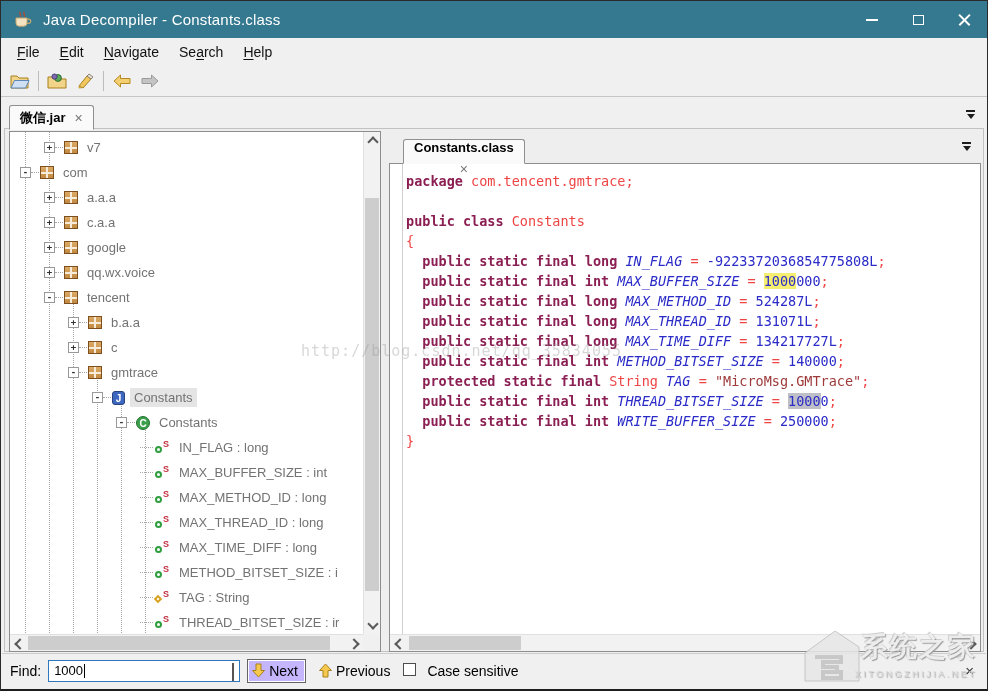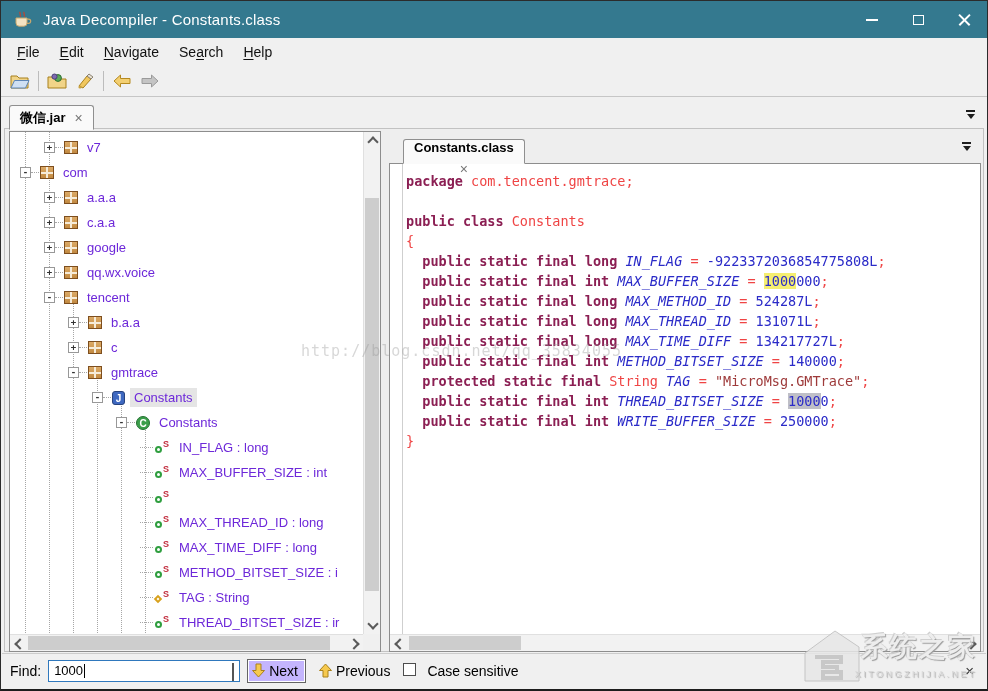--- a/index.html
+++ b/index.html
@@ -61,21 +61,21 @@
   .pkg::before{content:'';position:absolute;left:5px;top:0;bottom:0;width:2px;background:#f6ecd9;}
   .pkg::after{content:'';position:absolute;top:5px;left:0;right:0;height:2px;background:#f6ecd9;}
   .jfile{display:block;width:13px;height:14px;background:#3e68c0;border:1px solid #27437e;border-radius:3px;
     color:#fff;font:bold 10px/13px "Liberation Sans",sans-serif;text-align:center;box-sizing:border-box;}
   .jclass{display:block;width:14px;height:14px;background:#3b9e4a;border:1px solid #257233;border-radius:50%;
     color:#fff;font:bold 10px/13px "Liberation Sans",sans-serif;text-align:center;box-sizing:border-box;}
   .fld{display:block;position:relative;width:16px;height:15px;}
   .fdot{position:absolute;left:1px;bottom:2px;width:7px;height:7px;border:2px solid #2f9e3f;border-radius:50%;background:#fff;box-sizing:border-box;}
   .fdia{position:absolute;left:1px;bottom:3px;width:6px;height:6px;border:2px solid #d8a11c;background:#fff;transform:rotate(45deg);box-sizing:border-box;}
   .fsup{position:absolute;right:1px;top:-1px;color:#c22f3f;font:bold 9px "Liberation Sans",sans-serif;}
-  .tlabel{font-size:13px;color:#6d28d9;padding:2px 4px;}
+  .tlabel{font-size:13px;color:#737373;padding:2px 4px;}
   .trow.sel .tlabel{background:#e5e5e5;}
 
   
   .vsb{position:absolute;right:0;top:0;bottom:17px;width:17px;background:#f2f2f2;border-left:1px solid #e0e0e0;box-sizing:border-box;}
   .hsb{position:absolute;left:0;bottom:0;height:17px;background:#f2f2f2;border-top:1px solid #e0e0e0;box-sizing:border-box;}
   .sbcorner{position:absolute;right:0;bottom:0;width:17px;height:17px;background:#f0f0f0;}
   .sbbtn{position:absolute;width:17px;height:17px;display:flex;align-items:center;justify-content:center;}
   .chev{width:6px;height:6px;border-left:2px solid #5a5a5a;border-bottom:2px solid #5a5a5a;}
   .chev.left{transform:rotate(45deg);margin-left:2px;}
   .chev.right{transform:rotate(-135deg);margin-right:2px;}
@@ -304,20 +304,21 @@
             <span class="fsup">S</span>
           </span>
           <span class="tlabel">MAX_BUFFER_SIZE : int</span>
         </div>
         <div class="trow" style="padding-left: 130px;">
           <span class="stub long"></span>
           <span class="ticon fld">
             <span class="fdot"></span>
             <span class="fsup">S</span>
           </span>
+          <span class="tlabel">MAX_METHOD_ID : long</span>
         </div>
         <div class="trow" style="padding-left: 130px;">
           <span class="stub long"></span>
           <span class="ticon fld">
             <span class="fdot"></span>
             <span class="fsup">S</span>
           </span>
           <span class="tlabel">MAX_THREAD_ID : long</span>
         </div>
         <div class="trow" style="padding-left: 130px;">

